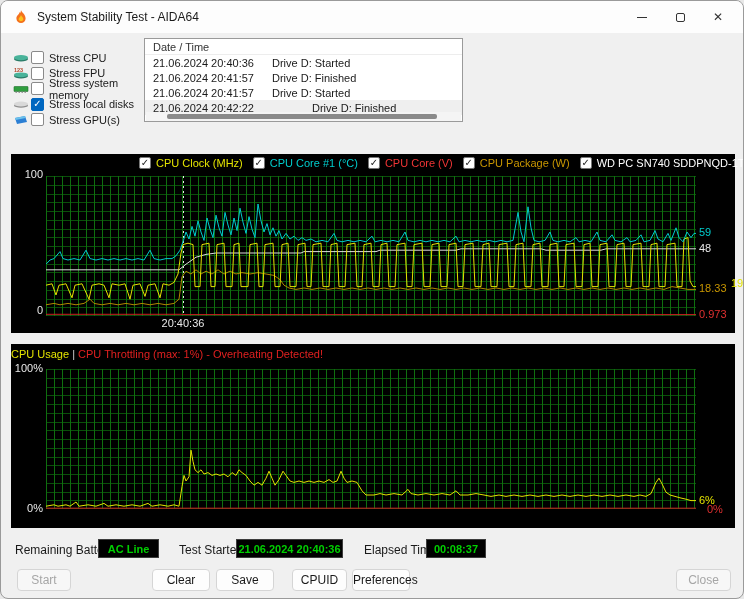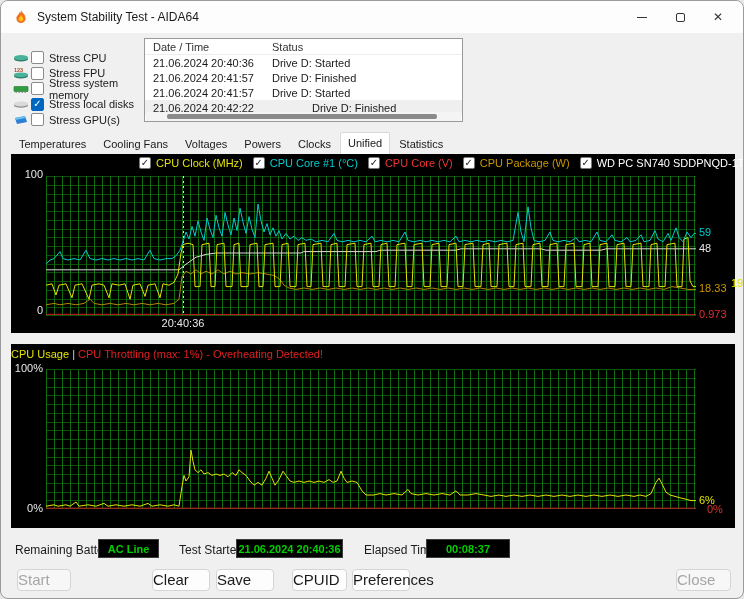--- a/index.html
+++ b/index.html
@@ -59,21 +59,21 @@
   .chart-title { position:absolute; top:4px; left:0; width:100%; font-size:11px; white-space:nowrap; }
 
   
   .statusbar { position:absolute; left:0; top:536px; width:100%; height:26px; font-size:12px; color:#1a1a1a; }
   .statusbar .lbl { position:absolute; top:6px; }
   .valbox { position:absolute; top:2px; height:19px; background:#000; border:1px solid #3c3c3c;
             color:#00cf00; font-size:11px; font-weight:bold; display:flex; align-items:center; justify-content:center; }
 
   
   .btn { position:absolute; top:568px; height:22px; background:#fdfdfd; border:1px solid #d5d5d5;
-         border-radius:4px; font-size:15px; color:#1a1a1a; line-height:20px; }
+         border-radius:4px; font-size:12px; color:#1a1a1a; text-align:center; line-height:20px; }
   .btn.disabled { color:#a6a6a6; background:#f7f7f7; }
   .btn.focused { border:2px solid #005fb8; line-height:18px; }
 </style>
 </head>
 <body>
 
 <div class="window">
 
   <div class="titlebar">
     <svg class="app-icon" viewBox="0 0 16 16">
@@ -137,21 +137,20 @@
           <path d="M2 4 L12 2 L12.6 4 L2.6 6 Z" fill="#6cc2ec"></path>
         </svg>
       <span class="cb"></span>
       <span>Stress GPU(s)</span>
     </div>
   </div>
 
   <div class="loglist">
     <div class="logrow header">
       <span class="c1">Date / Time</span>
-      <span class="c2">Status</span>
     </div>
     <div class="logrow">
       <span class="c1">21.06.2024 20:40:36</span>
       <span class="c2">Drive D: Started</span>
     </div>
     <div class="logrow">
       <span class="c1">21.06.2024 20:41:57</span>
       <span class="c2">Drive D: Finished</span>
     </div>
     <div class="logrow">
@@ -160,29 +159,20 @@
     </div>
     <div class="logrow selected">
       <span class="c1">21.06.2024 20:42:22</span>
       <span class="c2">Drive D: Finished</span>
     </div>
     <div class="hscroll">
         <div class="thumb"></div>
       </div>
   </div>
 
-  <div class="tabbar">
-    <div class="tab">Temperatures</div>
-    <div class="tab">Cooling Fans</div>
-    <div class="tab">Voltages</div>
-    <div class="tab">Powers</div>
-    <div class="tab">Clocks</div>
-    <div class="tab active">Unified</div>
-    <div class="tab">Statistics</div>
-  </div>
 
   <div class="chart-panel" id="top-panel">
     <div class="legend">
       <span class="item">
         <span class="cbx">✓</span>
         <span style="color: rgb(227, 227, 0);">CPU Clock (MHz)</span>
       </span>
       <span class="item">
         <span class="cbx">✓</span>
         <span style="color: rgb(0, 204, 204);">CPU Core #1 (°C)</span>
@@ -433,21 +423,21 @@
   <span class="right-label" style="color: rgb(227, 227, 0); left: 688px; top: 149.6px;">6%</span>
       <span class="right-label" style="color: rgb(224, 48, 48); left: 696px; top: 159.4px;">0%</span>
     </div>
 
   <div class="statusbar">
     <span class="lbl" style="left:14px;">Remaining Battery:</span>
     <span class="valbox" style="left:97px; width:61px;">AC Line</span>
     <span class="lbl" style="left:178px;">Test Started:</span>
     <span class="valbox" style="left:235px; width:107px;">21.06.2024 20:40:36</span>
     <span class="lbl" style="left:363px;">Elapsed Time:</span>
-    <span class="valbox" style="left:425px; width:84px;">00:08:37</span>
+    <span class="valbox" style="left:425px; width:60px;">00:08:37</span>
   </div>
 
   <div class="btn disabled" style="left:16px; width:54px;">Start</div>
   <div class="btn focused" style="left:76px; width:58px;margin-top:47px;">Stop</div>
   <div class="btn" style="left:151px; width:58px;">Clear</div>
   <div class="btn" style="left:215px; width:58px;">Save</div>
   <div class="btn" style="left:291px; width:55px;">CPUID</div>
   <div class="btn" style="left:351px; width:58px;">Preferences</div>
   <div class="btn disabled" style="left:675px; width:55px;">Close</div>
 

